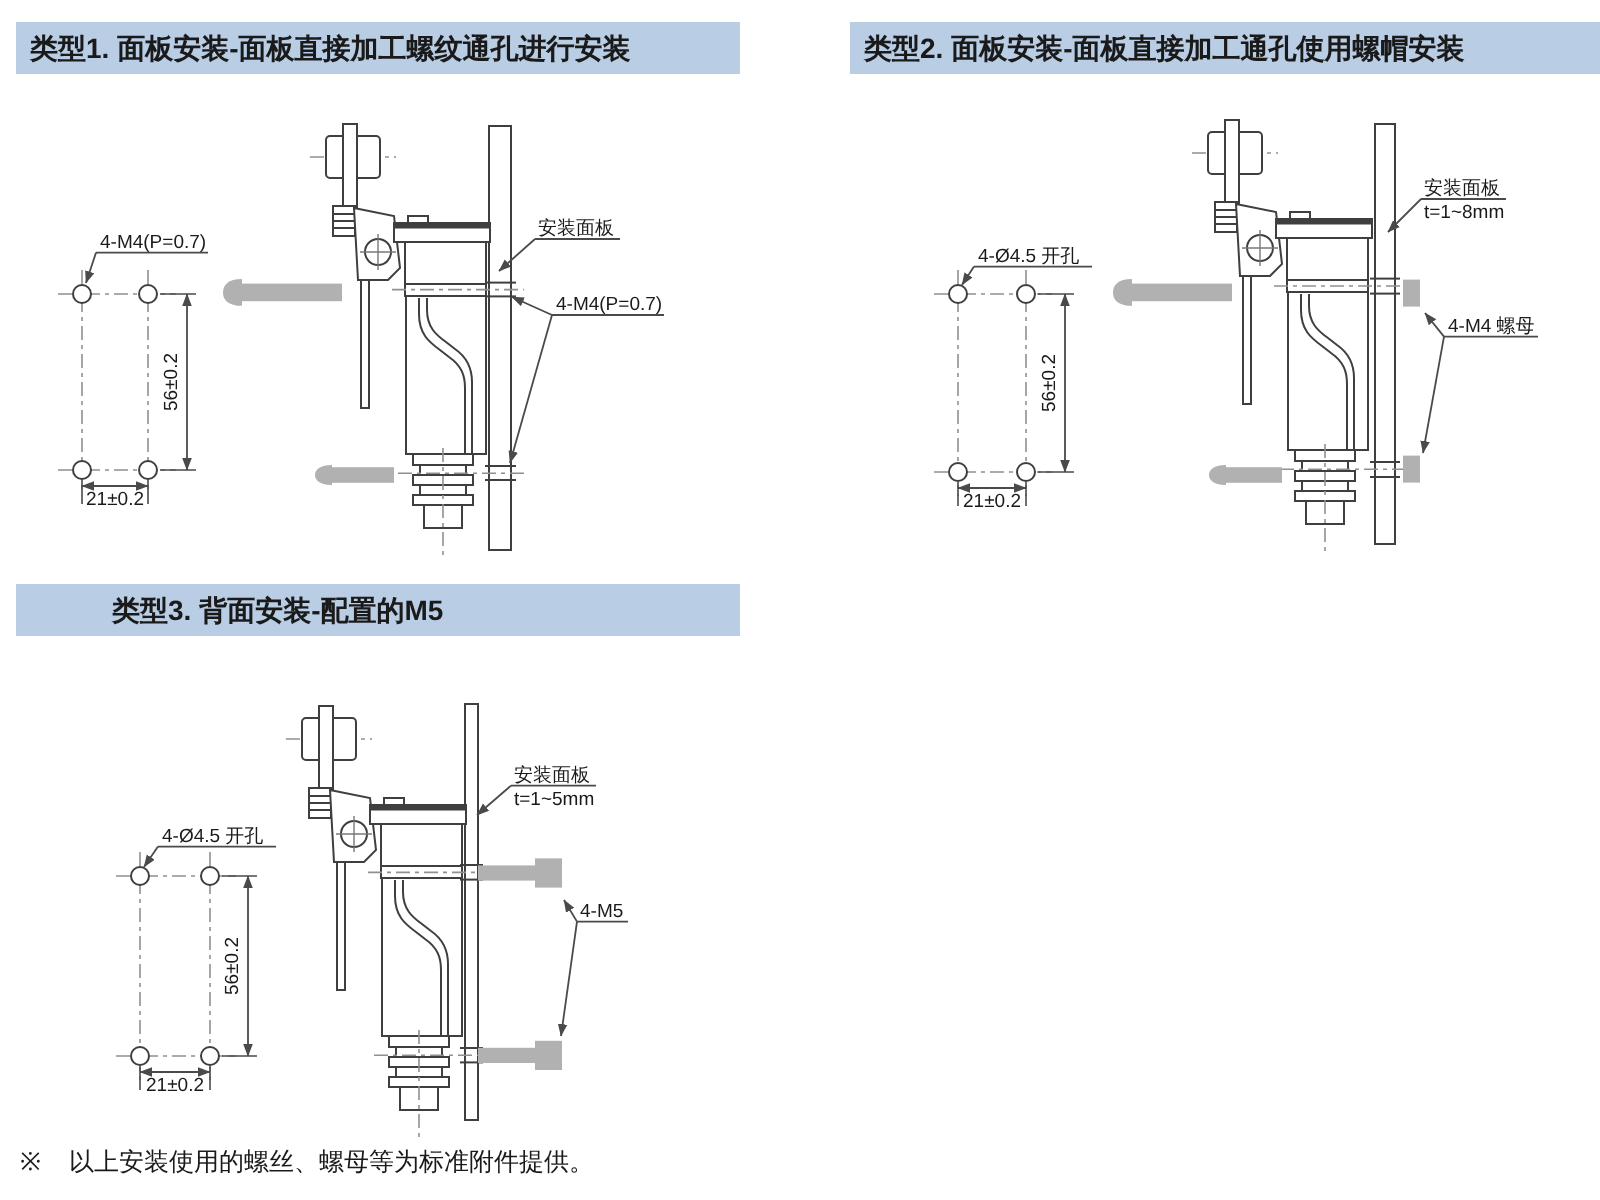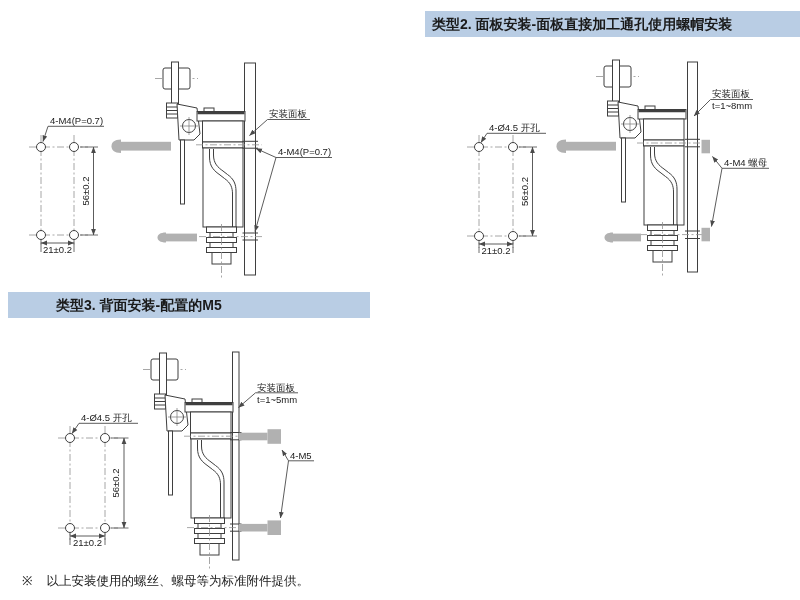--- a/index.html
+++ b/index.html
@@ -11,40 +11,41 @@
   html,body{margin:0;padding:0;}
   body{width:800px;height:600px;background:#fff;position:relative;
        font-family:"Liberation Sans",sans-serif;color:var(--ink);}
   .page{position:absolute;inset:0;overflow:hidden;}
   .hdr{position:absolute;height:26px;line-height:26px;background:var(--header-bg);
        font-size:14px;font-weight:bold;padding-left:7px;box-sizing:border-box;
        white-space:nowrap;color:var(--ink);}
   .hdr1{left:8px;top:11px;width:362px;}
   .hdr2{left:425px;top:11px;width:393px;}
   .hdr3{left:8px;top:292px;width:362px;padding-left:48px;}
-  .note{position:absolute;left:22px;top:571px;font-size:12.5px;line-height:20px;white-space:nowrap;}
+  .note{position:absolute;left:10px;top:571px;font-size:12.5px;line-height:20px;white-space:nowrap;}
   .note .mk{margin-right:14px;}
   svg#art{position:absolute;left:0;top:0;width:800px;height:600px;}
   .sh{fill:#fff;stroke:var(--line);stroke-width:1;}
   .ln{fill:none;stroke:var(--line);stroke-width:1;}
   .thick{fill:none;stroke:var(--line);stroke-width:2.6;}
   .thin{fill:none;stroke:#777;stroke-width:0.7;}
   .cl{fill:none;stroke:#909090;stroke-width:0.8;stroke-dasharray:7 2.5 2 2.5;}
   .dim{fill:none;stroke:#4a4a4a;stroke-width:0.9;}
   .ext{fill:none;stroke:#4a4a4a;stroke-width:0.8;}
   .ldr{fill:none;stroke:#4a4a4a;stroke-width:0.9;}
   .metal{fill:var(--metal);stroke:none;}
   .lbl{font:9.5px "Liberation Sans",sans-serif;fill:var(--ink);}
   .mid{text-anchor:middle;}
 </style>
 </head>
 <body>
 
 <div class="page">
 
+  <div class="hdr hdr1">类型1. 面板安装-面板直接加工螺纹通孔进行安装</div>
   <div class="hdr hdr2">类型2. 面板安装-面板直接加工通孔使用螺帽安装</div>
   <div class="hdr hdr3">类型3. 背面安装-配置的M5</div>
 
   <svg id="art" viewBox="0 0 800 600">
     <defs>
       <marker id="arr" viewBox="0 0 10 10" refX="9.5" refY="5" markerWidth="7" markerHeight="7" orient="auto-start-reverse">
         <path d="M0,1.2 L10,5 L0,8.8 Z" fill="#4a4a4a"></path>
       </marker>
 
       <g id="sw">

